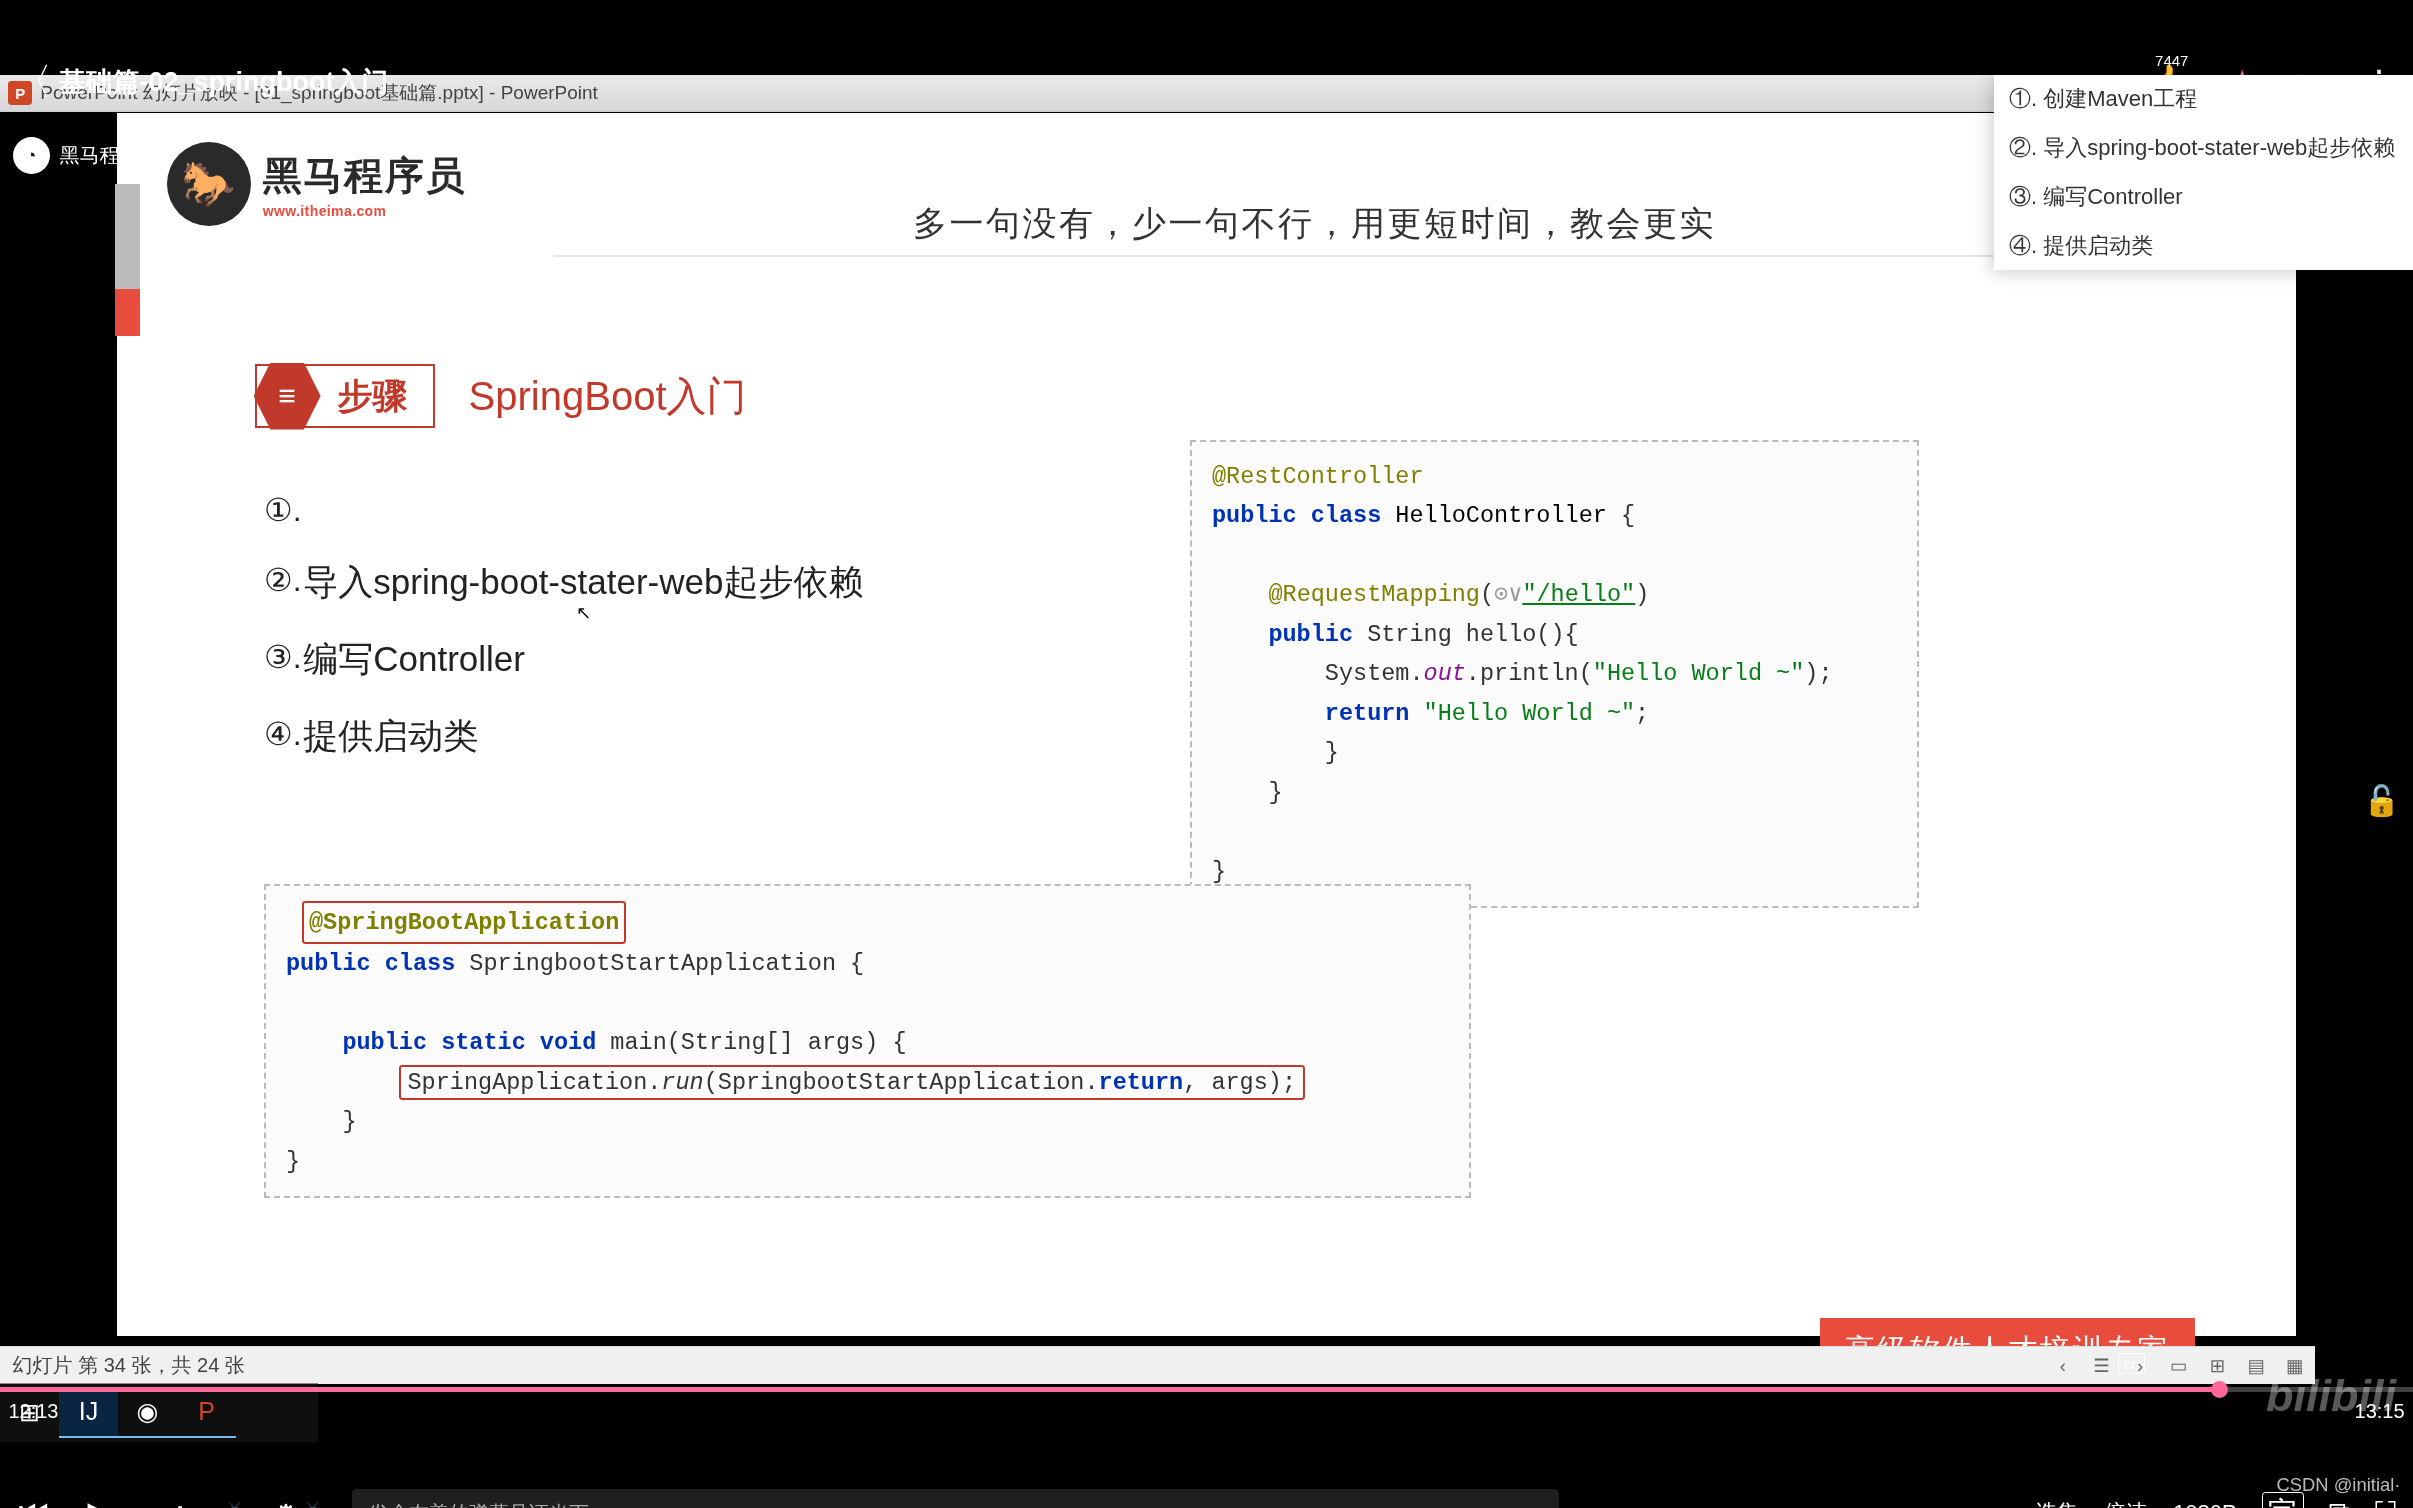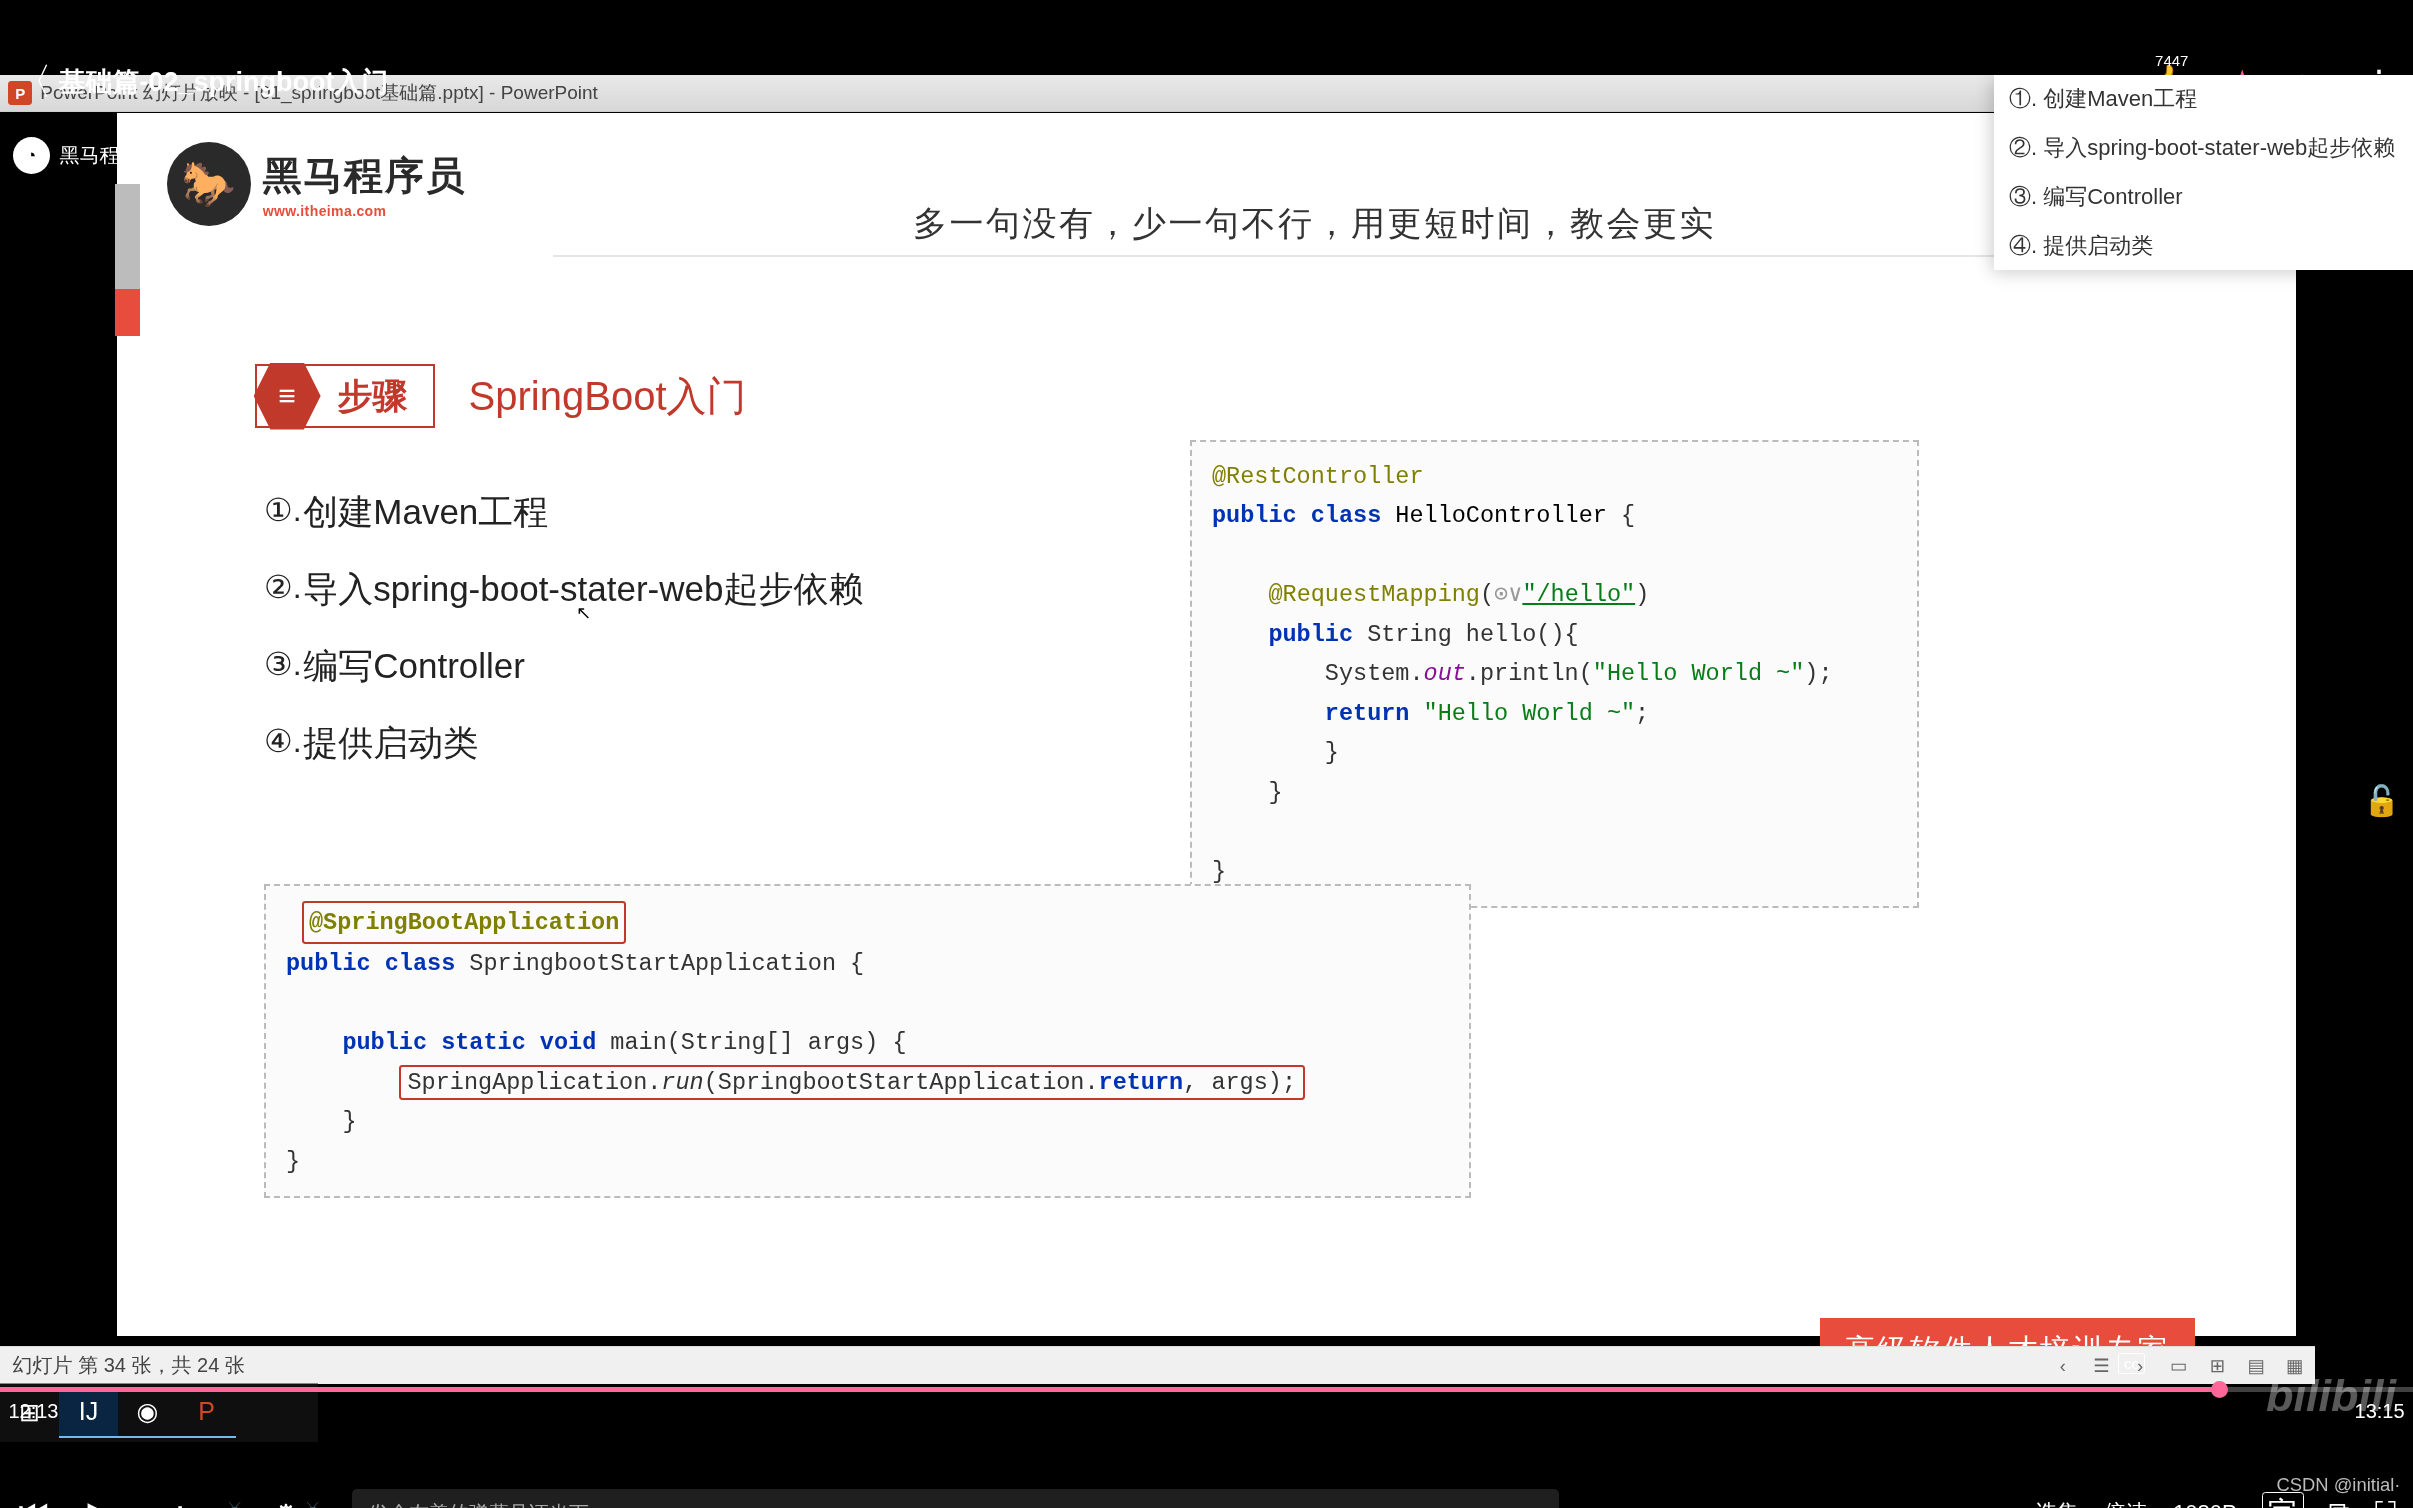--- a/index.html
+++ b/index.html
@@ -171,21 +171,20 @@
               <span class="hex-ico">≡</span>
             </div>
           <span>步骤</span>
         </div>
         <div class="section-title">SpringBoot入门</div>
       </div>
 
       <div class="steps-list">
         <div class="row">
             <span class="circ-num">①.</span> 
-            <span>创建Maven工程</span>
           </div>
         <div class="row">
             <span class="circ-num">②.</span> 
             <span>导入spring-boot-stater-web起步依赖</span>
           </div>
         <div class="row">
             <span class="circ-num">③.</span> 
             <span>编写Controller</span>
           </div>
         <div class="row">

